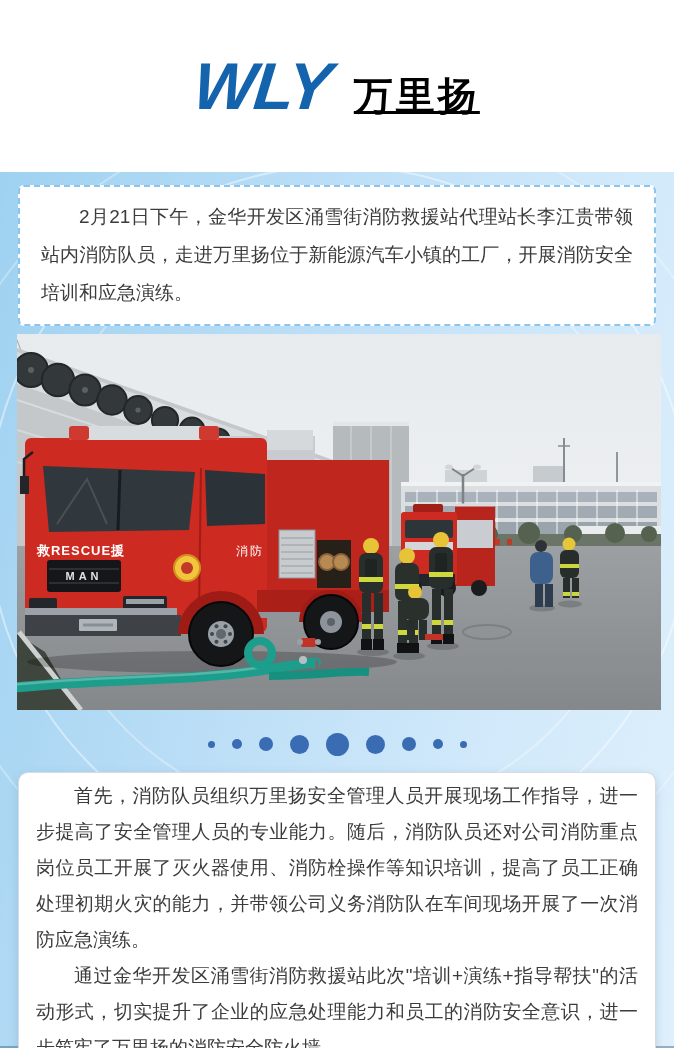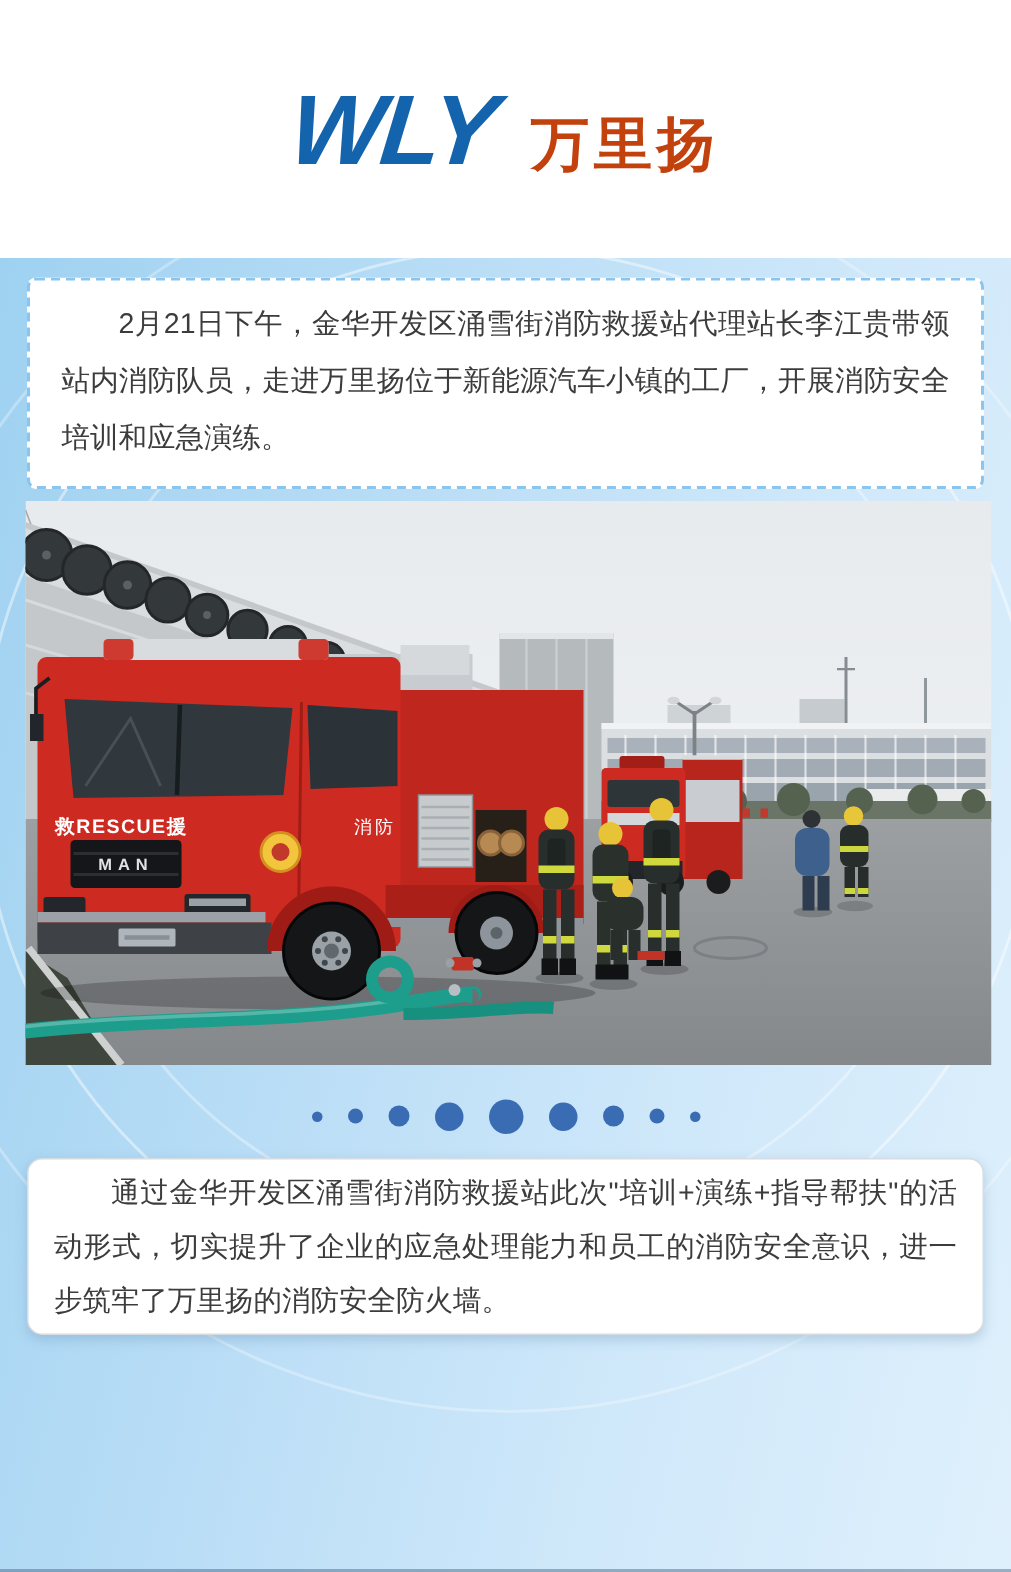--- a/index.html
+++ b/index.html
@@ -14,22 +14,22 @@
   .arc{position:absolute;border:2px solid rgba(255,255,255,.45);border-radius:50%;z-index:0;}
   .arc.a1{width:700px;height:700px;left:-13px;top:165px;}
   .arc.a2{width:600px;height:600px;left:37px;top:215px;border-color:rgba(255,255,255,.35);}
   .arc.a3{width:830px;height:830px;left:-78px;top:108px;border-color:rgba(255,255,255,.30);}
   
   .header{position:relative;z-index:2;height:172px;background:#ffffff;
     display:flex;align-items:center;justify-content:center;}
   .logo{display:flex;align-items:baseline;}
   .logo-abbr{font-style:italic;font-weight:900;font-size:66px;letter-spacing:-2px;
     transform:skewX(-6deg);line-height:1;}
-  .logo-name{font-weight:700;font-size:39px;color:#c2410c;margin-left:24px;
-    letter-spacing:3px;line-height:1;}
+  .logo-name{font-weight:700;font-size:39px;color:#000000;margin-left:24px;
+    letter-spacing:3px;line-height:1;text-decoration:underline;}
   
   .intro-card{position:relative;z-index:1;margin:13px 18px 0 18px;background:#ffffff;
     border:2px dashed #89c5ee;border-radius:6px;padding:7px 17px 8px 17px;}
   .intro-card p{margin:4px;font-size:19px;line-height:38px;color:#3c3c3c;
     text-align:justify;text-indent:2em;}
   .body-card{position:relative;z-index:1;margin:0 18px;background:#ffffff;
     border:1px solid #d6dce0;border-radius:10px;padding:5px 17px 3px 17px;
     box-shadow:0 3px 8px rgba(110,145,180,.35);}
   .body-card p{margin:0;font-size:19px;line-height:36px;color:#3c3c3c;
     text-align:justify;text-indent:2em;}
@@ -342,15 +342,16 @@
       <span class="dot" style="width: 14px; height: 14px; background: rgb(58, 108, 180);"></span>
       <span class="dot" style="width: 19px; height: 19px; background: rgb(58, 108, 180);"></span>
       <span class="dot" style="width: 23px; height: 23px; background: rgb(58, 108, 180);"></span>
       <span class="dot" style="width: 19px; height: 19px; background: rgb(58, 108, 180);"></span>
       <span class="dot" style="width: 14px; height: 14px; background: rgb(58, 108, 180);"></span>
       <span class="dot" style="width: 10px; height: 10px; background: rgb(58, 108, 180);"></span>
       <span class="dot" style="width: 7px; height: 7px; background: rgb(58, 108, 180);"></span>
     </div>
 
   <div class="body-card">
+    <p>首先，消防队员组织万里扬安全管理人员开展现场工作指导，进一步提高了安全管理人员的专业能力。随后，消防队员还对公司消防重点岗位员工开展了灭火器使用、消防栓操作等知识培训，提高了员工正确处理初期火灾的能力，并带领公司义务消防队在车间现场开展了一次消防应急演练。</p>
     <p>通过金华开发区涌雪街消防救援站此次"培训+演练+指导帮扶"的活动形式，切实提升了企业的应急处理能力和员工的消防安全意识，进一步筑牢了万里扬的消防安全防火墙。</p>
   </div>
 </div>
 
 </body></html>

